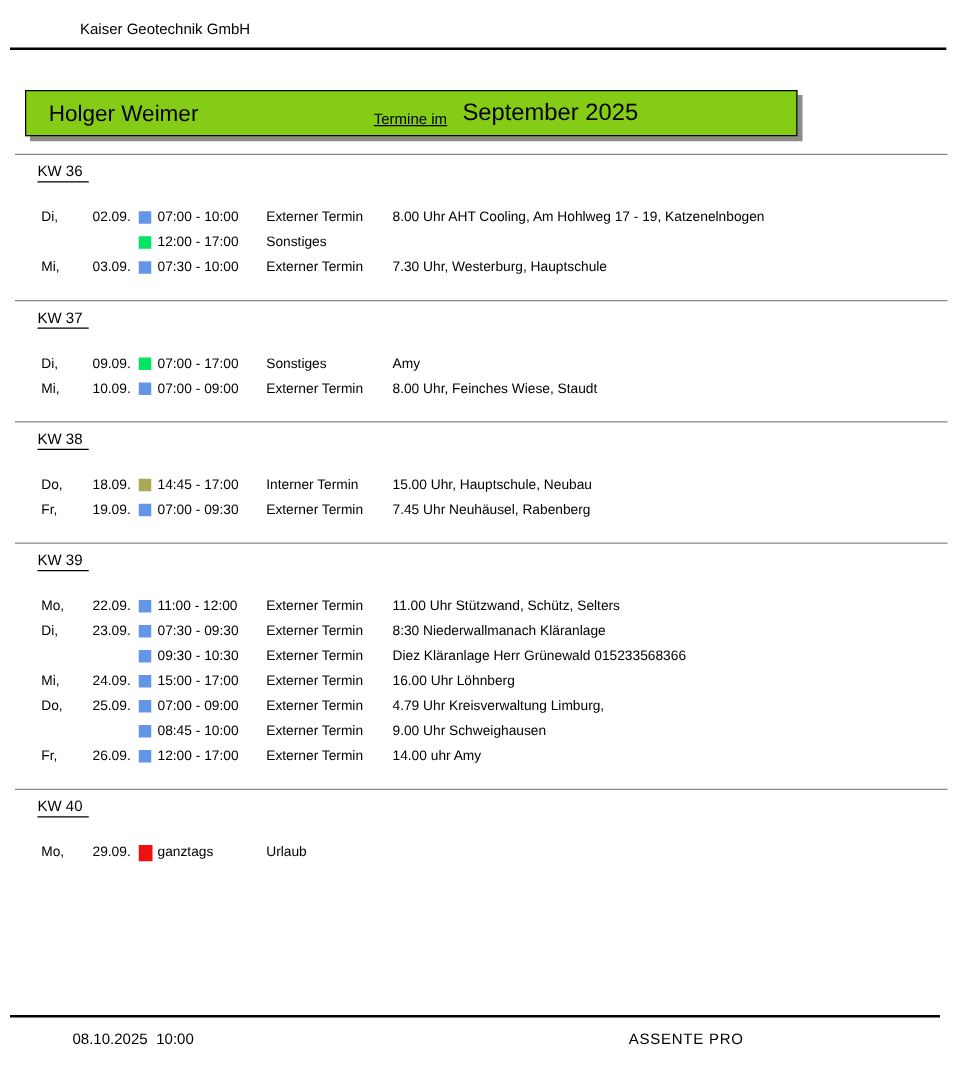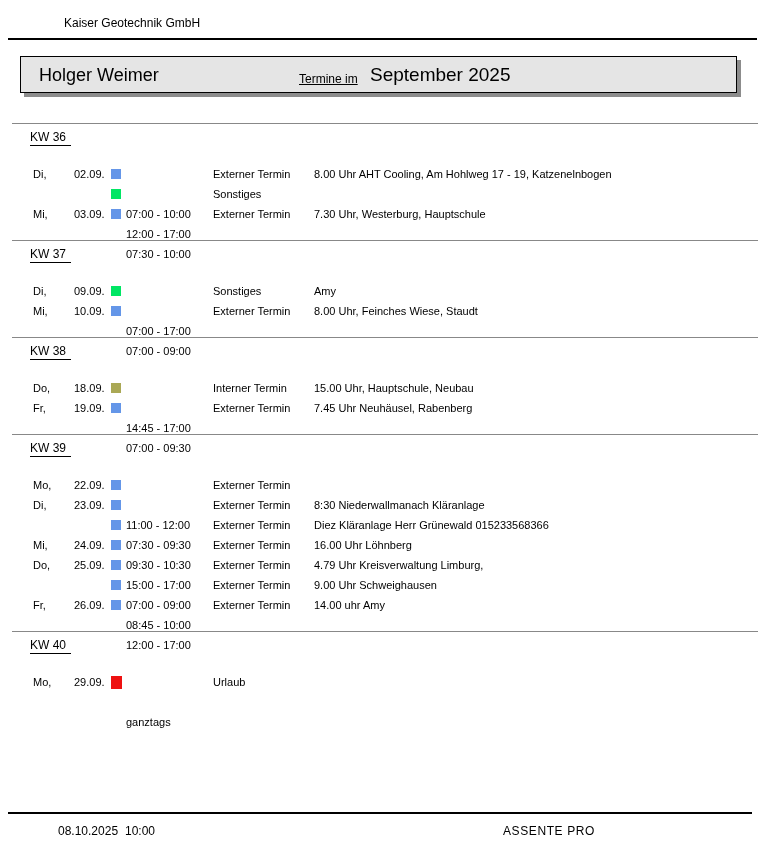--- a/index.html
+++ b/index.html
@@ -5,42 +5,42 @@
   * { margin:0; padding:0; box-sizing:border-box; }
   html,body { background:#fff; }
   body {
     width:780px; height:855px; position:relative; overflow:hidden;
     font-family:"Liberation Sans", sans-serif; font-size:11px; color:#000;
   }
   
   .company { position:absolute; top:16px; left:64px; font-size:12px; }
   .header-line { position:absolute; top:38px; left:8px; width:749px; border-top:2px solid #000; }
   .title-box {
-    position:absolute; top:56px; left:20px; width:717px; height:37px;
-    border:1px solid #000; background:#e5e5e5; box-shadow:4px 4px 0 #8c8c8c;
+    position:absolute; top:72px; left:20px; width:618px; height:37px;
+    border:1px solid #000; background:#84cc16; box-shadow:4px 4px 0 #8c8c8c;
   }
   .person { position:absolute; left:18px; top:8px; font-size:18px; }
   .tprefix { position:absolute; left:278px; top:15px; font-size:12px;text-decoration:underline; }
   .tmonth { position:absolute; left:349px; top:7px; font-size:19px; }
   
   main { position:absolute; top:123px; left:0; right:0; }
   .week { margin-bottom:16px; }
   .week-line { margin-left:12px; width:746px; border-top:1px solid #888; }
   .week-label {
     display:inline-block; margin:6px 0 0 30px; font-size:12px;
     border-bottom:1px solid #000; padding:0 5px 1px 0;
   }
   .rows { margin-top:18px; }
   .row { display:flex; height:20px; line-height:20px; padding-left:33px; white-space:nowrap; }
   .c.day  { width:41px; }
   .c.date { width:37px; }
   .sq-wrap { width:15px; display:flex; align-items:center; }
   .sq { width:10px; height:10px; }
   .sq.urlaub { width:11px; height:13px; }
-  .c.time { width:87px;margin-top:40px; }
+  .c.time { width:87px; }
   .c.type { width:101px; }
   .c.desc { flex:1; }
   
   .footer-line { position:absolute; top:812px; left:8px; width:744px; border-top:2px solid #000; }
   .footer-date  { position:absolute; top:824px; left:58px;  font-size:12px; }
   .footer-time  { position:absolute; top:824px; left:125px; font-size:12px; }
   .footer-brand { position:absolute; top:824px; left:503px; font-size:12px; letter-spacing:0.6px; }
 </style>
 </head>
 <body>
@@ -155,20 +155,21 @@
     <div class="week-label">KW 39</div>
     <div class="rows">
   <div class="row">
     <span class="c day">Mo,</span>
     <span class="c date">22.09.</span>
     <span class="sq-wrap">
       <span class="sq externer-termin" style="background: rgb(100, 150, 232);"></span>
     </span>
     <span class="c time">11:00 - 12:00</span>
     <span class="c type">Externer Termin</span>
+    <span class="c desc">11.00 Uhr Stützwand, Schütz, Selters</span>
   </div>
 
   <div class="row">
     <span class="c day">Di,</span>
     <span class="c date">23.09.</span>
     <span class="sq-wrap">
       <span class="sq externer-termin" style="background: rgb(100, 150, 232);"></span>
     </span>
     <span class="c time">07:30 - 09:30</span>
     <span class="c type">Externer Termin</span>

